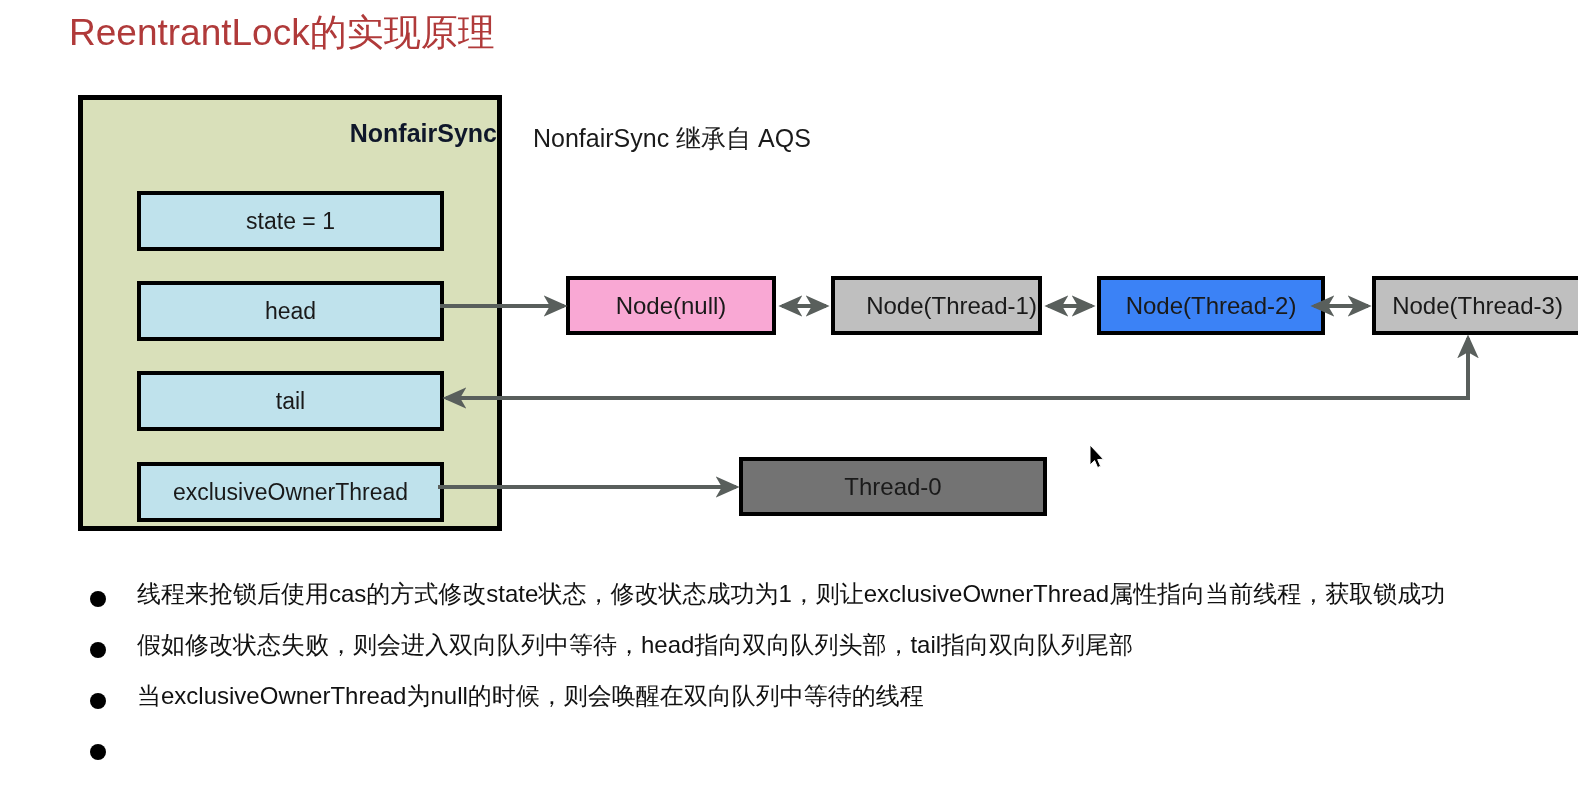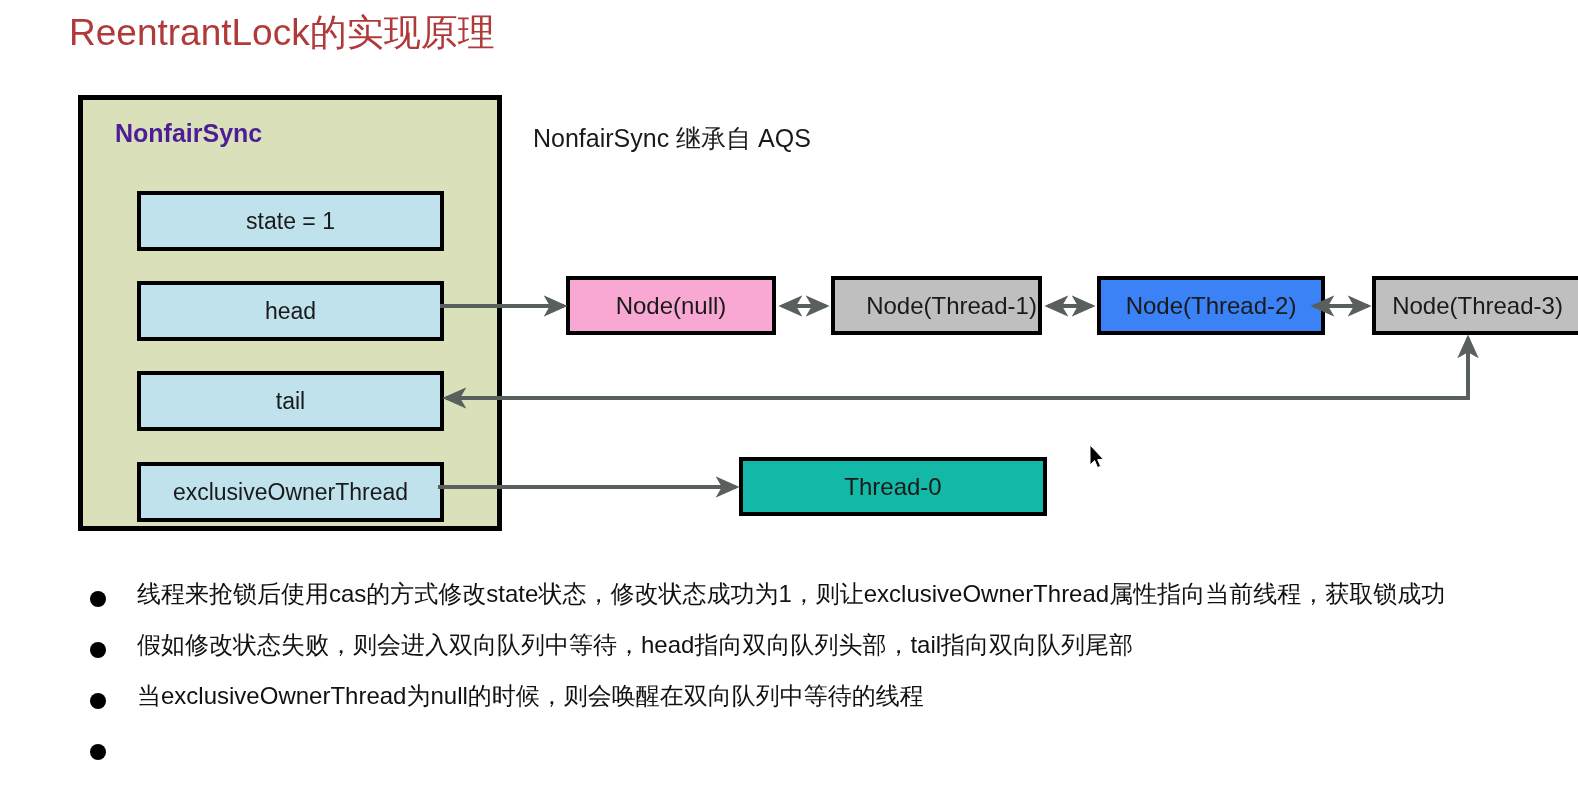--- a/index.html
+++ b/index.html
@@ -40,25 +40,24 @@
     height: 436px;
     background: #d9e0ba;
     border: 5px solid #000000;
     box-sizing: border-box;
   }
   #sync-title {
     position: absolute;
     left: 0;
     top: 19px;
     width: 100%;
-    text-align: left;
+    text-align: right;
     font-size: 25px;
     font-weight: bold;
-    color: #4c1d95;
-    padding-left: 32px;
+    color: #0f172a;
   }
 
   .field-box {
     position: absolute;
     background: #bfe2ec;
     border: 4px solid #000000;
     box-sizing: border-box;
     display: flex;
     align-items: center;
     justify-content: center;
@@ -99,21 +98,21 @@
   #node-2 { left: 1069px; width: 228px; background: #3b82f6; }
   #node-3 { left: 1344px; width: 211px; background: #bfbfbf; }
 
   
   #thread0-box {
     position: absolute;
     left: 711px;
     top: 457px;
     width: 308px;
     height: 59px;
-    background: #14b8a6;
+    background: #737373;
     border: 4px solid #000000;
     box-sizing: border-box;
     display: flex;
     align-items: center;
     justify-content: center;
     font-size: 24px;
     color: #1a1a1a;
   }
 
   

